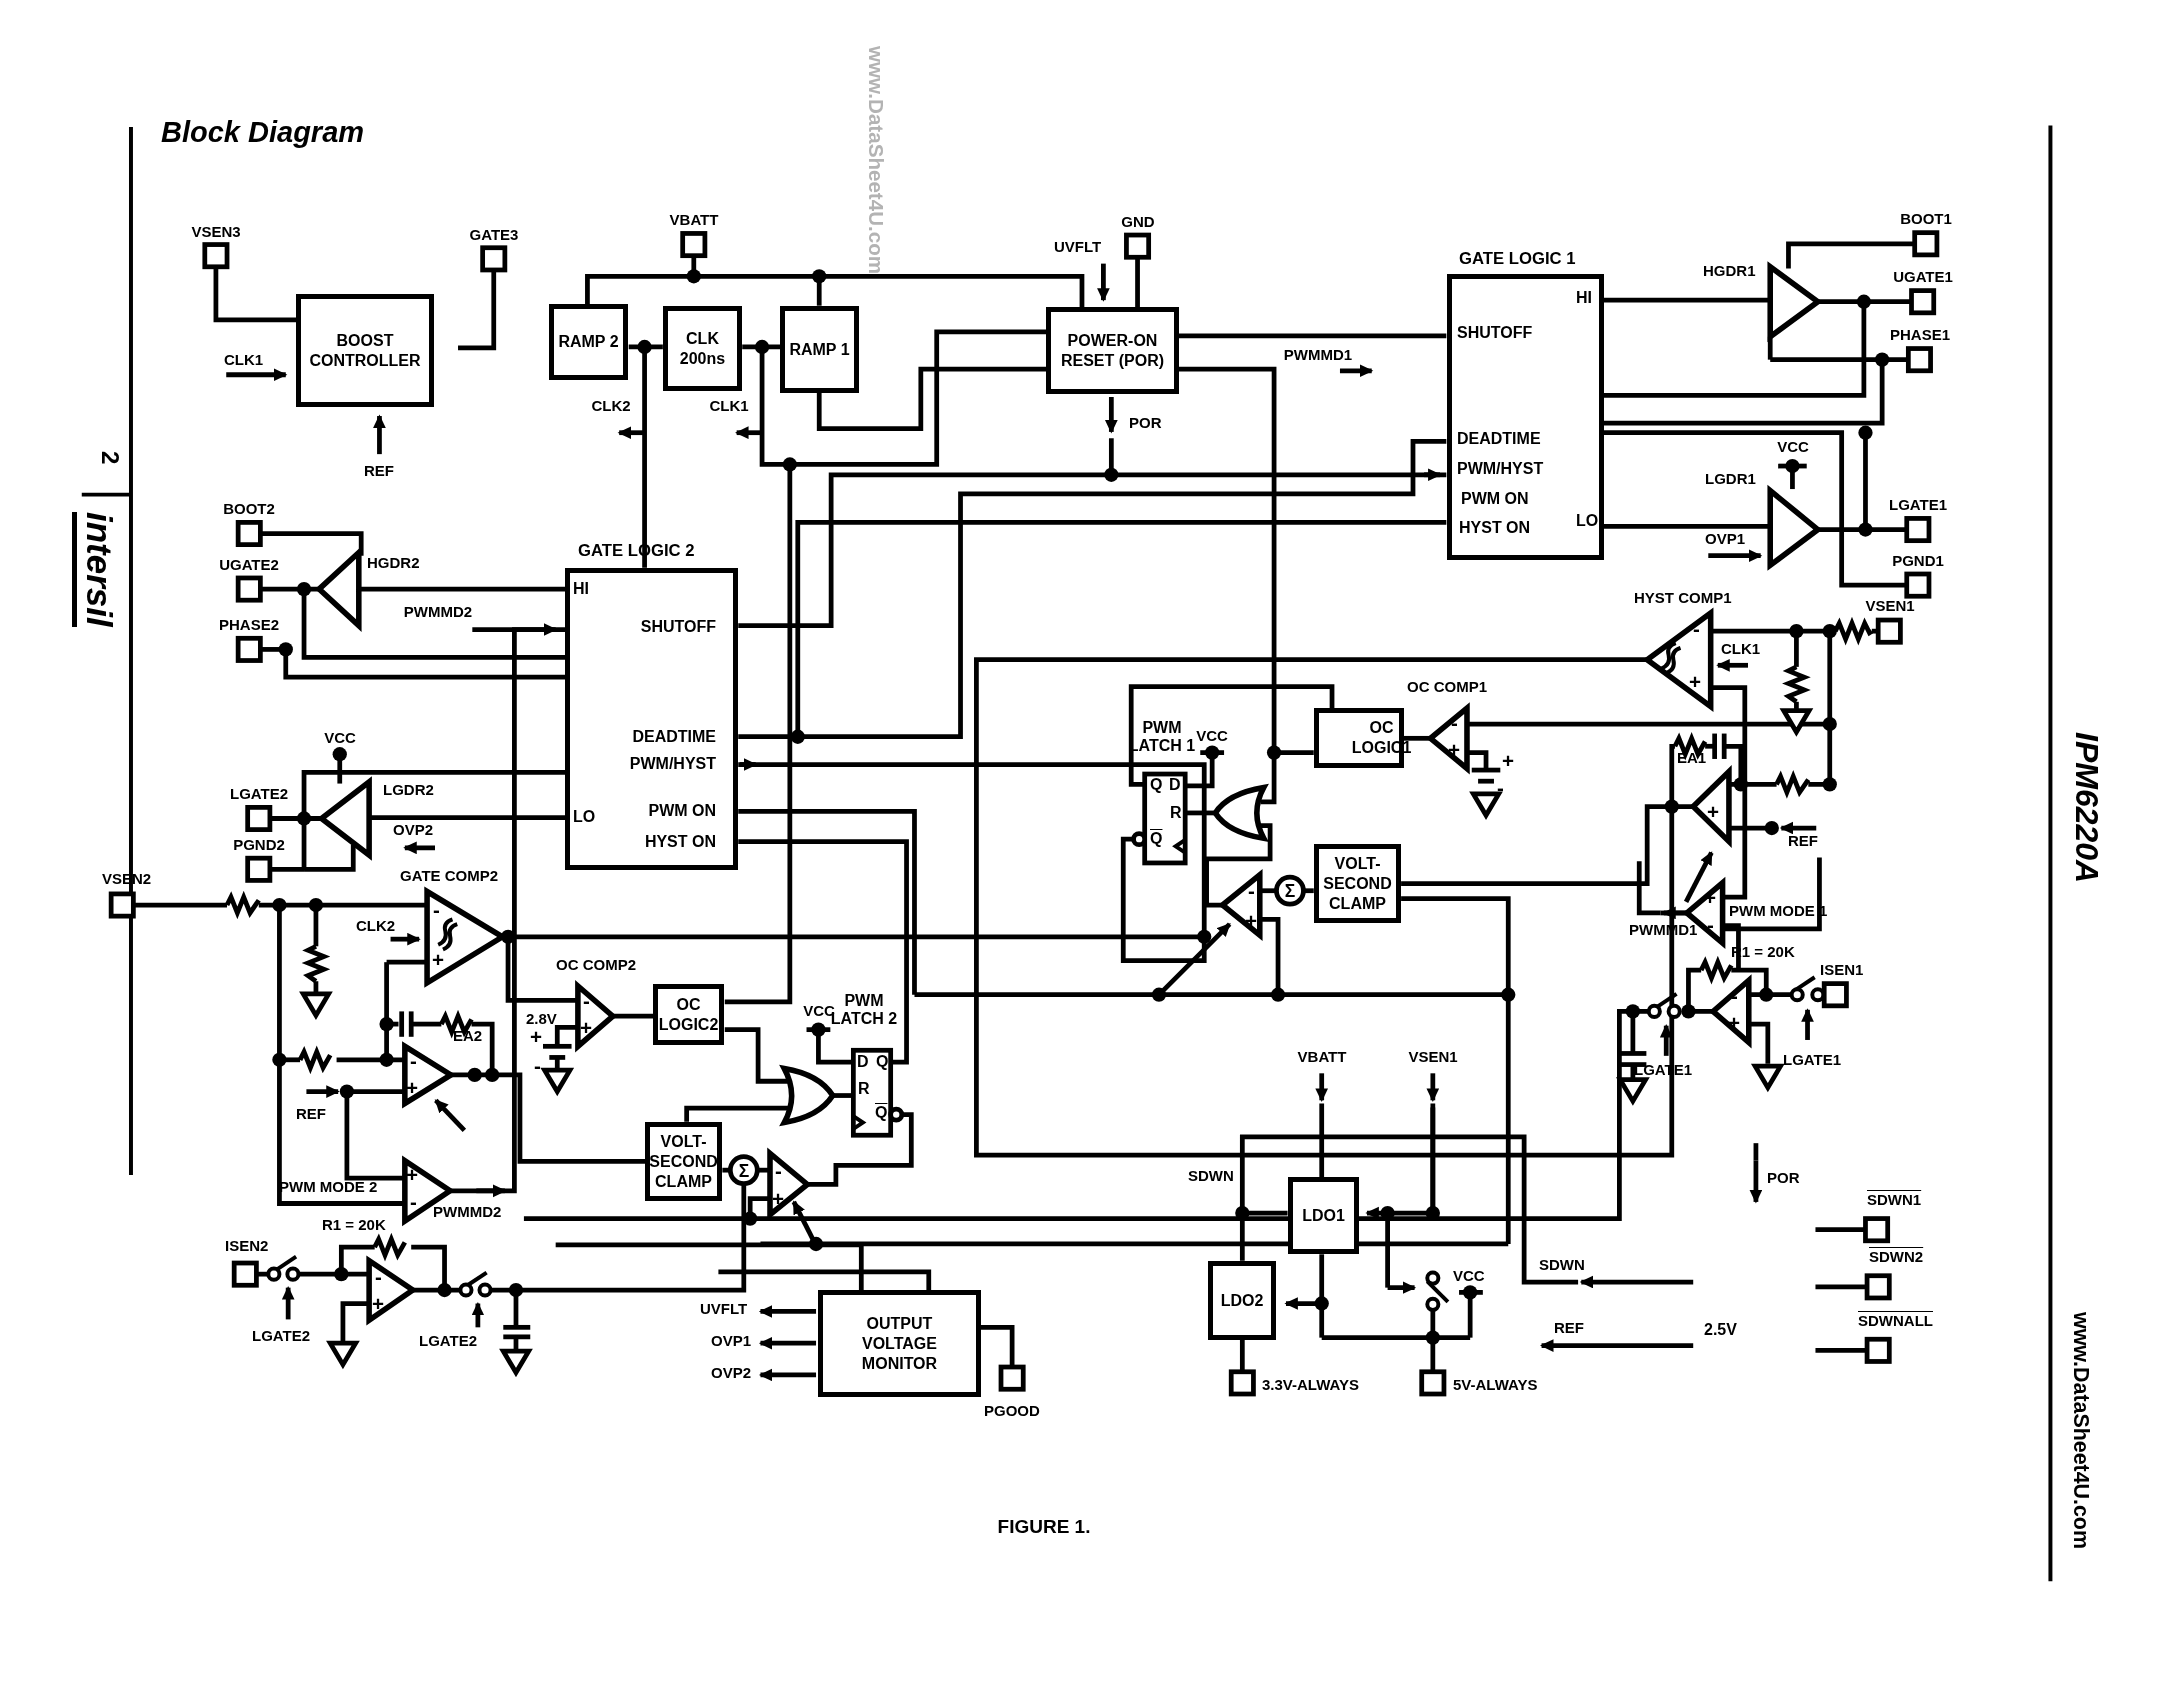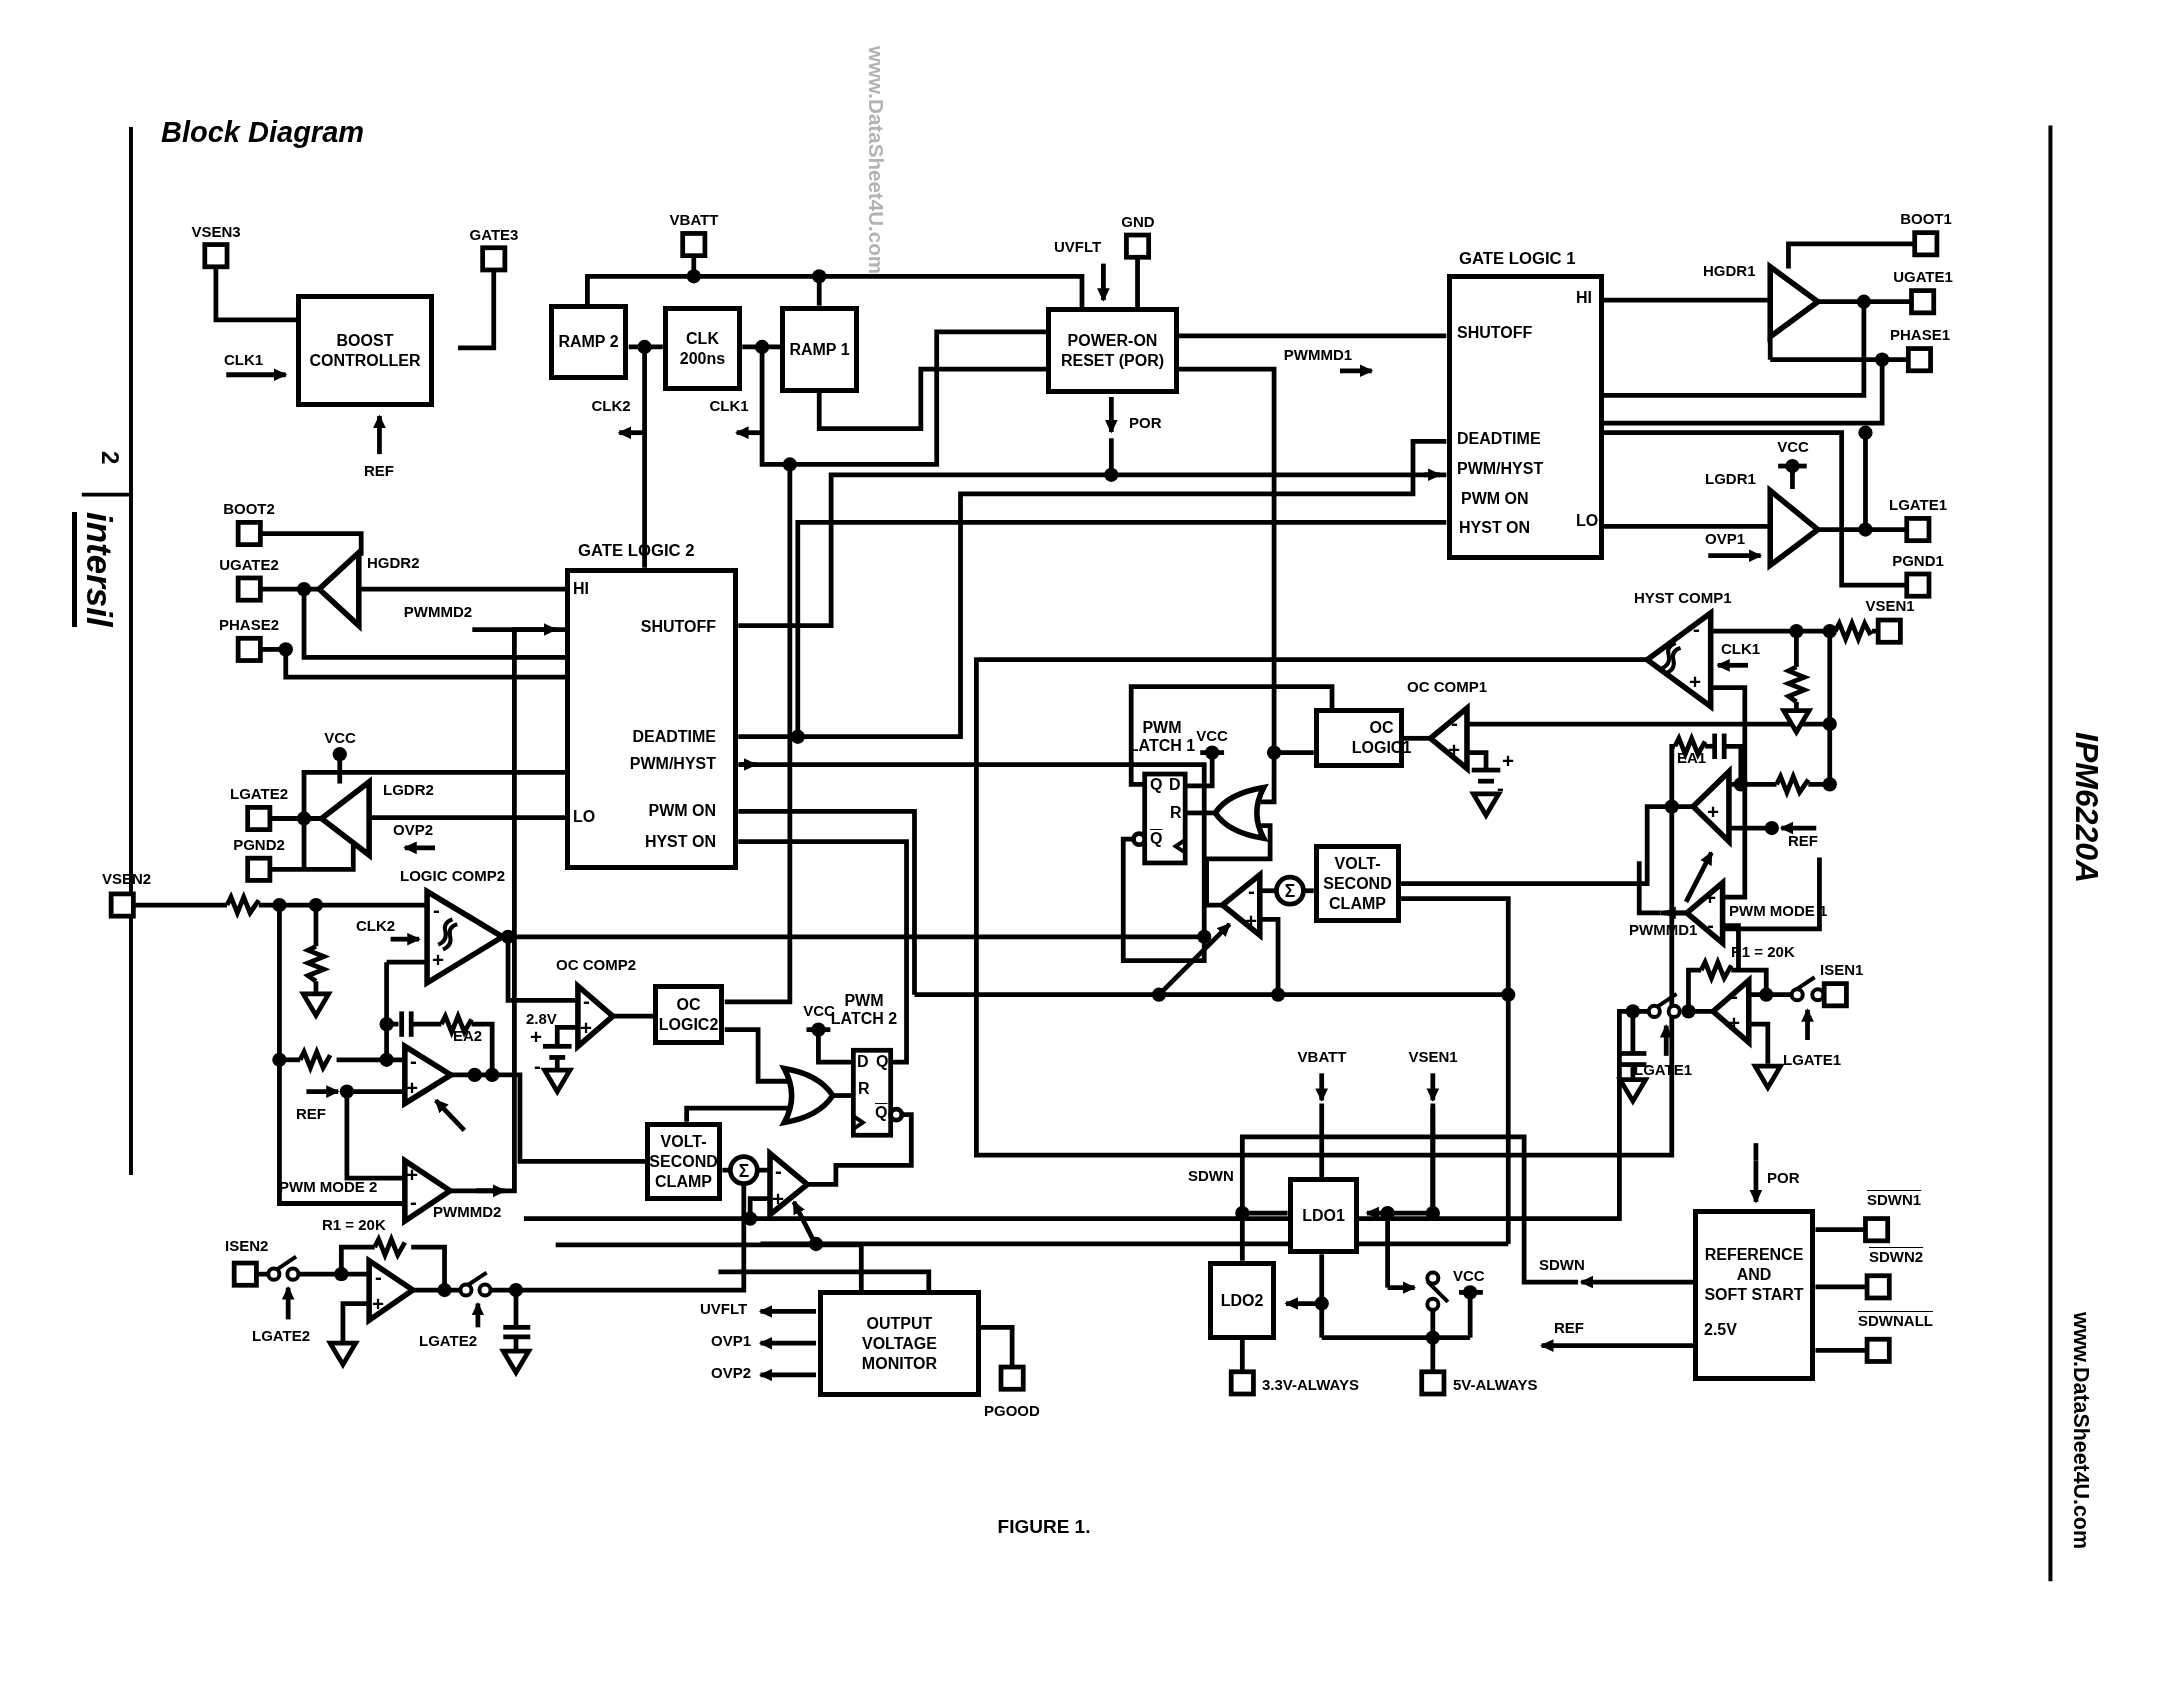--- a/index.html
+++ b/index.html
@@ -446,23 +446,20 @@
 SECOND
 CLAMP</div>
 <div class="blk" style="left:645px;top:1122px;width:77px;height:79px;">VOLT-
 SECOND
 CLAMP</div>
 <div class="blk" style="left:818px;top:1290px;width:163px;height:107px;">OUTPUT
 VOLTAGE
 MONITOR</div>
 <div class="blk" style="left:1288px;top:1177px;width:71px;height:77px;">LDO1</div>
 <div class="blk" style="left:1208px;top:1261px;width:68px;height:79px;">LDO2</div>
-<div class="blk" style="left:1693px;top:1209px;width:122px;height:172px;padding-bottom:41px;">REFERENCE
-AND
-SOFT START</div>
 <div class="lbl" style="left:1704px;top:1321px;font-size:16px;">2.5V</div>
 
 <div class="lbl" style="left:1459px;top:249px;font-size:16.7px;">GATE LOGIC 1</div>
 <div class="lbl" style="left:578px;top:541px;font-size:16.7px;">GATE LOGIC 2</div>
 
 <div class="lbl" style="left:1576px;top:289px;font-size:16px;">HI</div>
 <div class="lbl" style="left:1457px;top:324px;font-size:16px;">SHUTOFF</div>
 <div class="lbl" style="left:1457px;top:430px;font-size:16px;">DEADTIME</div>
 <div class="lbl" style="left:1457px;top:460px;font-size:16px;">PWM/HYST</div>
 <div class="lbl" style="left:1461px;top:490px;font-size:16px;">PWM ON</div>
@@ -529,21 +526,21 @@
 <div class="lbl" style="left:1703px;top:262px;">HGDR1</div>
 <div class="lbl" style="left:1705px;top:470px;">LGDR1</div>
 <div class="lbl c" style="left:1793px;top:438px;">VCC</div>
 <div class="lbl" style="left:1705px;top:530px;">OVP1</div>
 <div class="lbl" style="left:367px;top:554px;">HGDR2</div>
 <div class="lbl" style="left:383px;top:781px;">LGDR2</div>
 <div class="lbl c" style="left:340px;top:729px;">VCC</div>
 <div class="lbl" style="left:393px;top:821px;">OVP2</div>
 <div class="lbl" style="left:1634px;top:589px;">HYST COMP1</div>
 <div class="lbl" style="left:1721px;top:640px;">CLK1</div>
-<div class="lbl" style="left:400px;top:867px;">LOGIC COMP2</div>
+<div class="lbl" style="left:400px;top:867px;">GATE COMP2</div>
 <div class="lbl" style="left:356px;top:917px;">CLK2</div>
 <div class="lbl" style="left:1407px;top:678px;">OC COMP1</div>
 <div class="lbl" style="left:556px;top:956px;">OC COMP2</div>
 <div class="lbl" style="left:526px;top:1010px;">2.8V</div>
 <div class="lbl" style="left:1677px;top:749px;">EA1</div>
 <div class="lbl" style="left:429px;top:1027px;margin-left:24px;">EA2</div>
 <div class="lbl" style="left:1788px;top:832px;">REF</div>
 <div class="lbl" style="left:296px;top:1105px;">REF</div>
 <div class="lbl" style="left:1729px;top:902px;">PWM MODE 1</div>
 <div class="lbl" style="left:1629px;top:921px;">PWMMD1</div>

